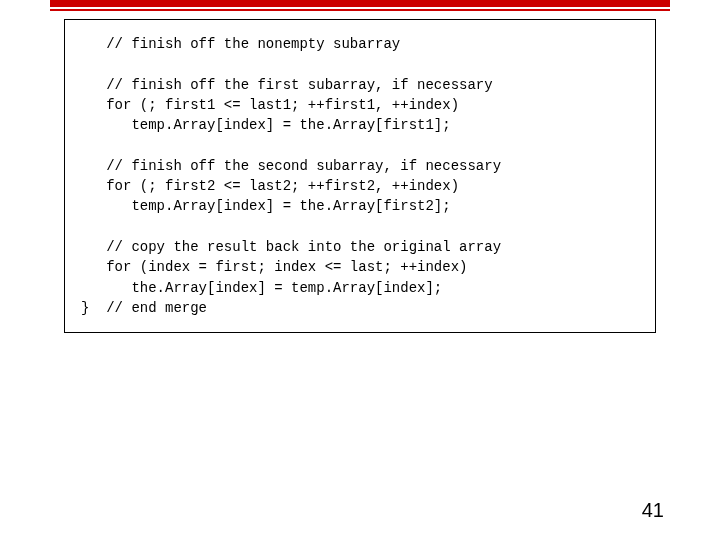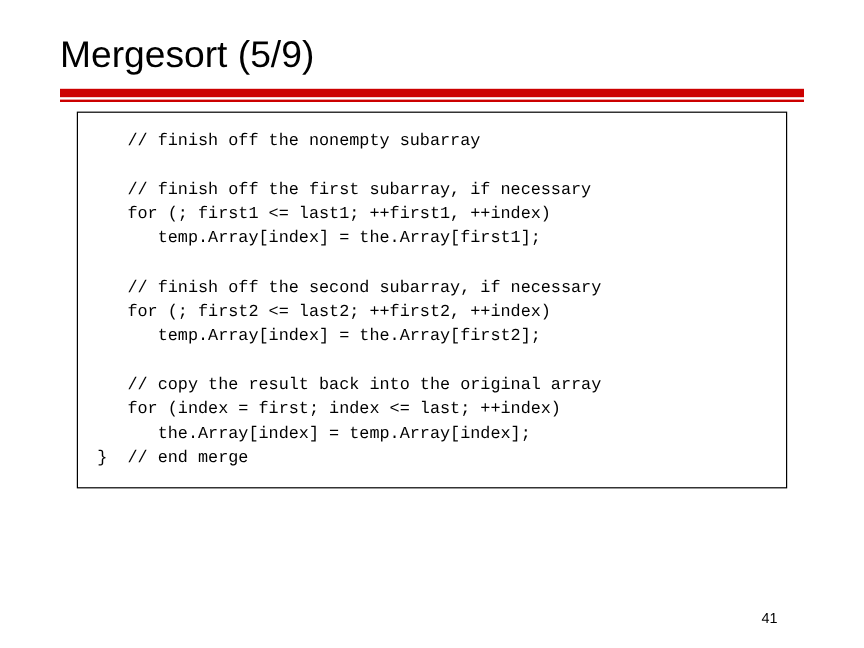--- a/index.html
+++ b/index.html
@@ -39,34 +39,31 @@
       border: 1px solid #000;
       padding: 14px 16px 14px 16px;
       font-family: "Courier New", Courier, monospace;
       font-size: 14px;
       line-height: 1.45;
       white-space: pre;
       color: #000;
     }
     .page-num {
       position: absolute;
-      right: 72px;
+      right: 56px;
       bottom: 18px;
-      font-size: 12px;
+      font-size: 20px;
       font-family: Verdana, Geneva, sans-serif;
     }
   </style>
 </head>
 <body>
 
 <div class="slide">
 
-  <div class="title-area">
-    <div class="title">Mergesort (5/9)</div>
-  </div>
   <div class="underline-thick"></div>
   <div class="underline-thin"></div>
 
   <div class="code-box"><span>   // finish off the nonempty subarray</span>
 <span></span>
 <span>   // finish off the first subarray, if necessary</span>
 <span>   for (; first1 &lt;= last1; ++first1, ++index)</span>
 <span>      temp.Array[index] = the.Array[first1];</span>
 <span></span>
 <span>   // finish off the second subarray, if necessary</span>

